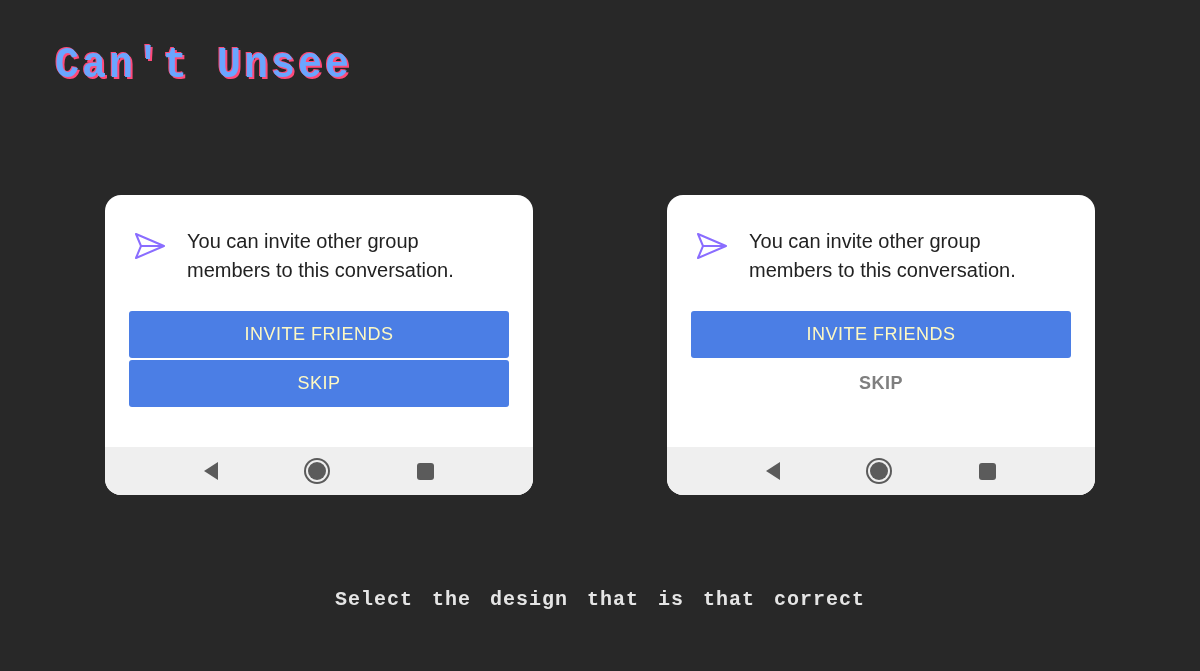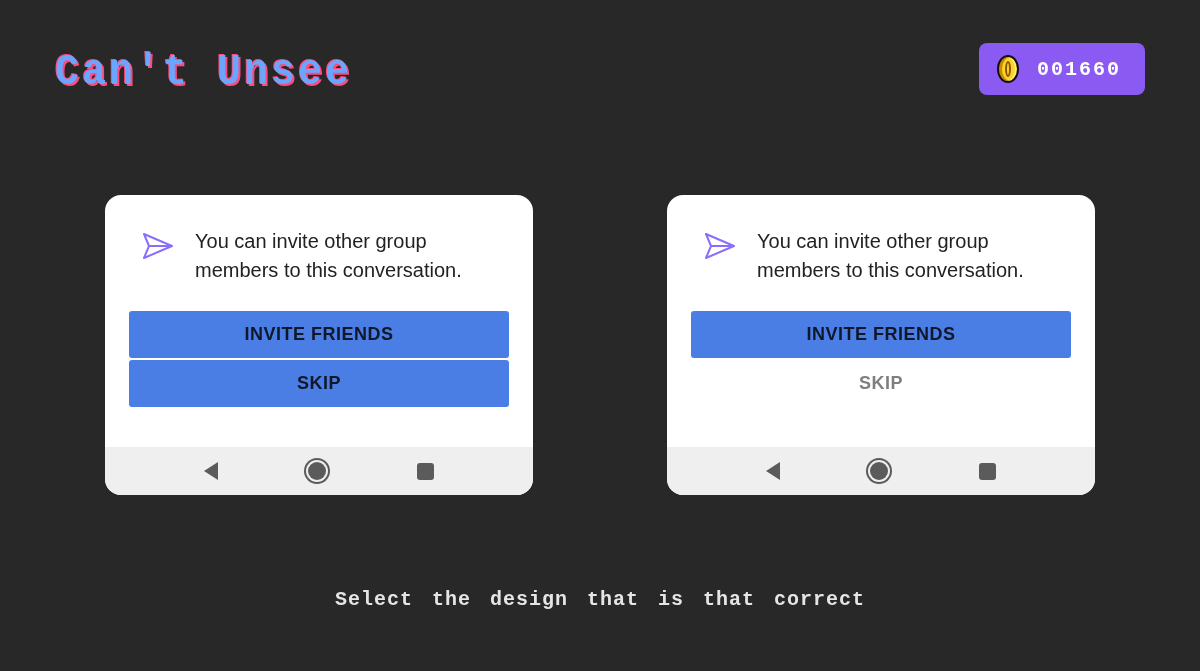--- a/index.html
+++ b/index.html
@@ -80,33 +80,33 @@
   display: flex;
   flex-direction: column;
   overflow: hidden;
   cursor: pointer;
 }
 .card:last-child { margin-left: 0; margin-right: 50px; }
 .card-top {
   display: flex;
   align-items: flex-start;
   gap: 22px;
-  padding: 32px 30px 26px 38px;
+  padding: 32px 30px 26px 30px;
 }
 .invite-text {
   color: #222;
   font-size: 20px;
   line-height: 1.45;
 }
 .btn {
   background: #4b7ee5;
-  color: #0f172a;
+  color: #fef9c3;
   text-align: center;
   font-size: 18px;
-  font-weight: 700;
+  font-weight: 400;
   letter-spacing: .5px;
   padding: 13px 0;
   margin: 0 24px;
   border-radius: 3px;
 }
 .btn + .btn { margin-top: 2px; }
 .btn.ghost {
   background: #fff;
   color: #7f7f7f;
   font-weight: 600;
@@ -147,24 +147,20 @@
   letter-spacing: 1px;
   word-spacing: 6px;
 }
 .send-icon { flex-shrink: 0; margin-top: 6px; }
 </style>
 </head>
 <body>
 
 <div class="header">
   <div class="logo">Can't Unsee</div>
-  <div class="score-badge">
-    <span class="coin"></span>
-    <span>001660</span>
-  </div>
 </div>
 
 <div class="arena">
 
   <div class="card">
     <div class="card-top">
       <svg class="send-icon" width="30" height="26" viewBox="0 0 30 26">
         <path d="M1 1 L29 13 L1 25 L6 13 Z" fill="none" stroke="#8a6dff" stroke-width="2" stroke-linejoin="round"></path>
         <line x1="6" y1="13" x2="29" y2="13" stroke="#8a6dff" stroke-width="2"></line>
       </svg>

